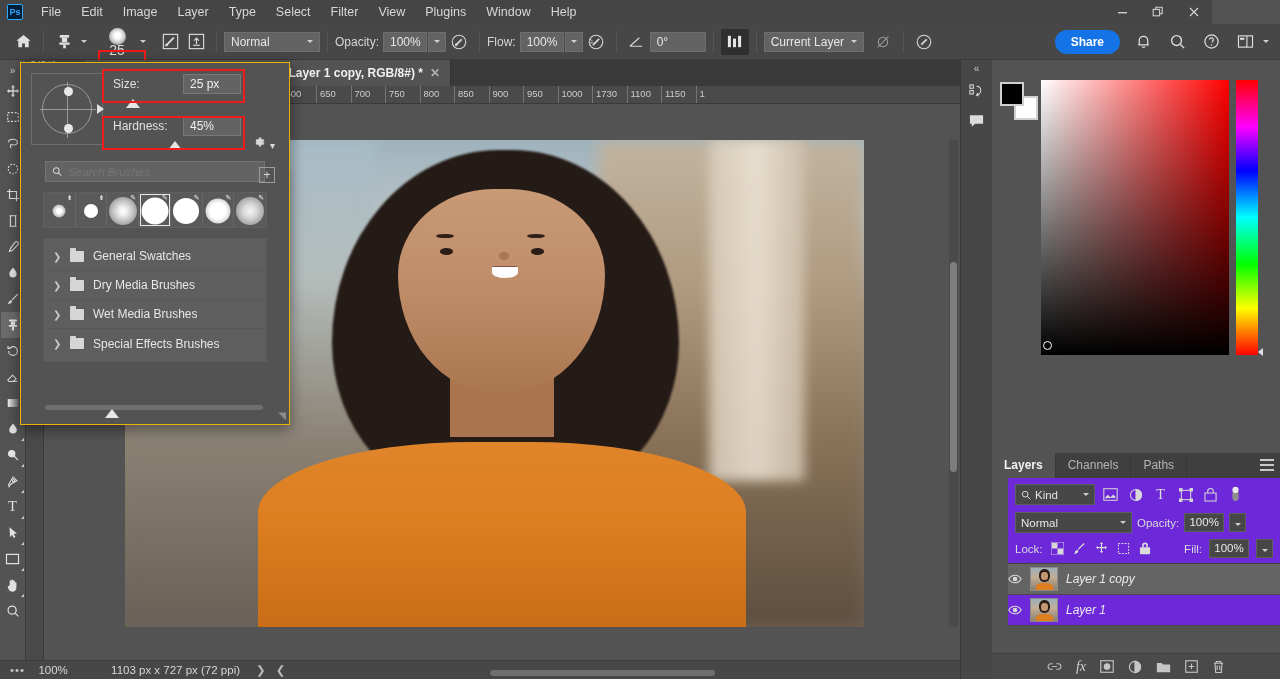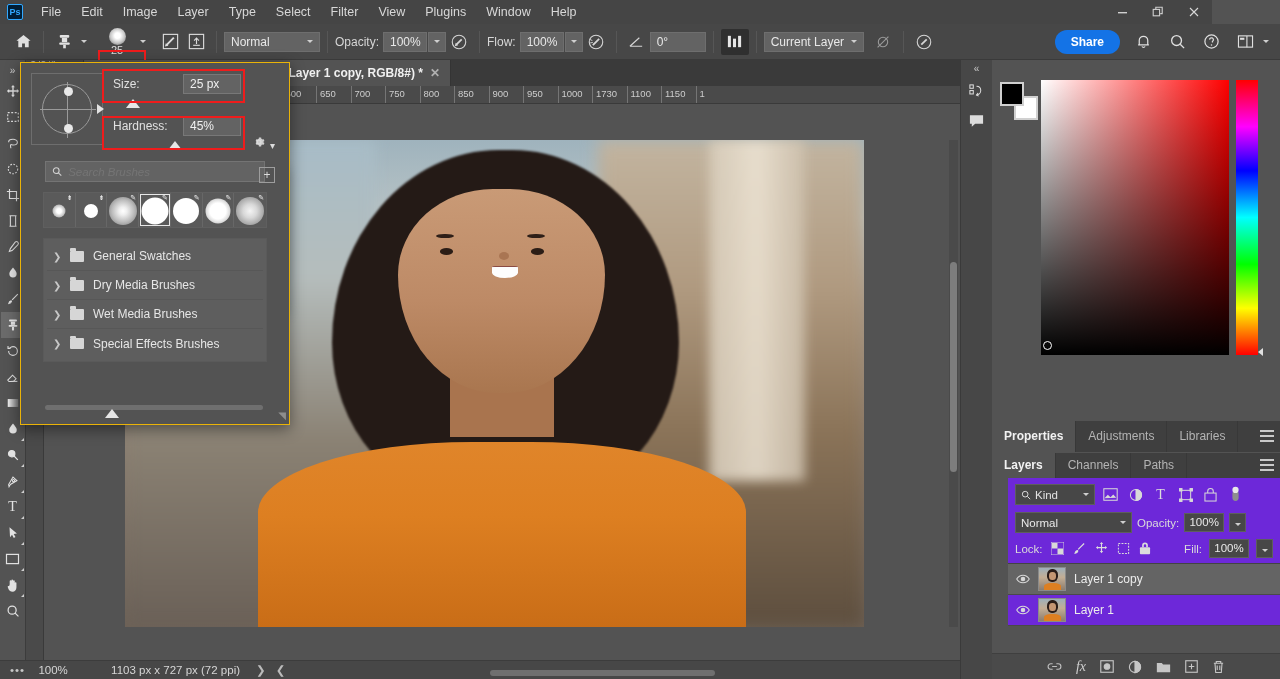--- a/index.html
+++ b/index.html
@@ -57,21 +57,21 @@
   .caret-sm { width:0;height:0;border-left:3px solid transparent;border-right:3px solid transparent;border-top:3.5px solid #cfcfcf; display:inline-block; }
 
   .brush-swatch-btn {
     position:relative; width:44px; height:30px; margin-left:4px;
     display:flex; flex-direction:column; align-items:center; justify-content:center;
   }
   .brush-dot {
     width:17px;height:17px;border-radius:50%;
     background:radial-gradient(circle at 50% 45%, #ffffff 0%, #ffffff 22%, #c9c9c9 55%, #8e8e8e 78%, #6b6b6b 100%);
   }
-  .brush-num { font-size:11px; color:#dcdcdc; line-height:9px; margin-top:1px; }
+  .brush-num { font-size:14px; color:#dcdcdc; line-height:9px; margin-top:1px; }
   .redbox { position:absolute; border:2.5px solid #ef1c1c; pointer-events:none; }
 
   .share-btn {
     background:#1473e6; color:#fff; font-size:12px; font-weight:bold;
     border-radius:14px; height:24px; padding:0 16px;
     display:flex; align-items:center; justify-content:center;
   }
 
   
   .toolcol {
@@ -250,22 +250,23 @@
     display:flex; align-items:center; justify-content:space-between; padding:0 5px;
     font-size:11.5px; color:#e8e8e8;
   }
   .num-field {
     background:#474747; border:1px solid #5e5e5e; height:19px; width:40px;
     font-size:11.5px; color:#e8e8e8; text-align:center; line-height:17px;
   }
   .lock-row { display:flex; align-items:center; gap:7px; padding:2px 7px 5px 7px; border-bottom:1px solid #434343; }
   .lock-ico { width:15px; height:15px; display:flex; align-items:center; justify-content:center; color:#dcdcdc; }
   .layer-row {
-    display:flex; align-items:center; height:31px; gap:8px; padding:0 8px;
+    display:flex; align-items:center; height:31px; gap:8px; padding:0 0;
     border-bottom:1px solid #4a4a4a;
+    font-style:italic;
   }
   .layer-row.selected { background:#646464; }
   .eye-ico { width:14px; display:flex; justify-content:center; color:#dadada; }
   .thumb {
     width:28px; height:24px; border:1px solid #8a8a8a; position:relative; overflow:hidden; background:#9aa7ae;
   }
   .layer-name { font-size:12px; color:#ececec; }
   .layer-footer {
     position:absolute; left:0; bottom:0; width:288px; height:26px; background:#4a4a4a;
     display:flex; align-items:center; justify-content:center; gap:14px; border-top:1px solid #3f3f3f;
@@ -823,32 +824,20 @@
       </div>
       <div class="spectrum">
         <div class="picker"></div>
       </div>
       <div class="huebar">
         <div class="hmark"></div>
       </div>
     </div>
   </div>
 
-  <div class="panel" id="properties-panel">
-    <div class="panel-tabs" style="height:31px">
-      <div class="ptab active" style="height:31px;line-height:31px">Properties</div>
-      <div class="ptab" style="height:31px;line-height:31px">Adjustments</div>
-      <div class="ptab" style="height:31px;line-height:31px">Libraries</div>
-      <div class="pmenu" style="top:9px">
-          <i></i>
-          <i></i>
-          <i></i>
-        </div>
-    </div>
-  </div>
 
   <div class="panel" id="layers-panel">
     <div class="panel-tabs" style="height:25px">
       <div class="ptab active">Layers</div>
       <div class="ptab">Channels</div>
       <div class="ptab">Paths</div>
       <div class="pmenu">
           <i></i>
           <i></i>
           <i></i>

